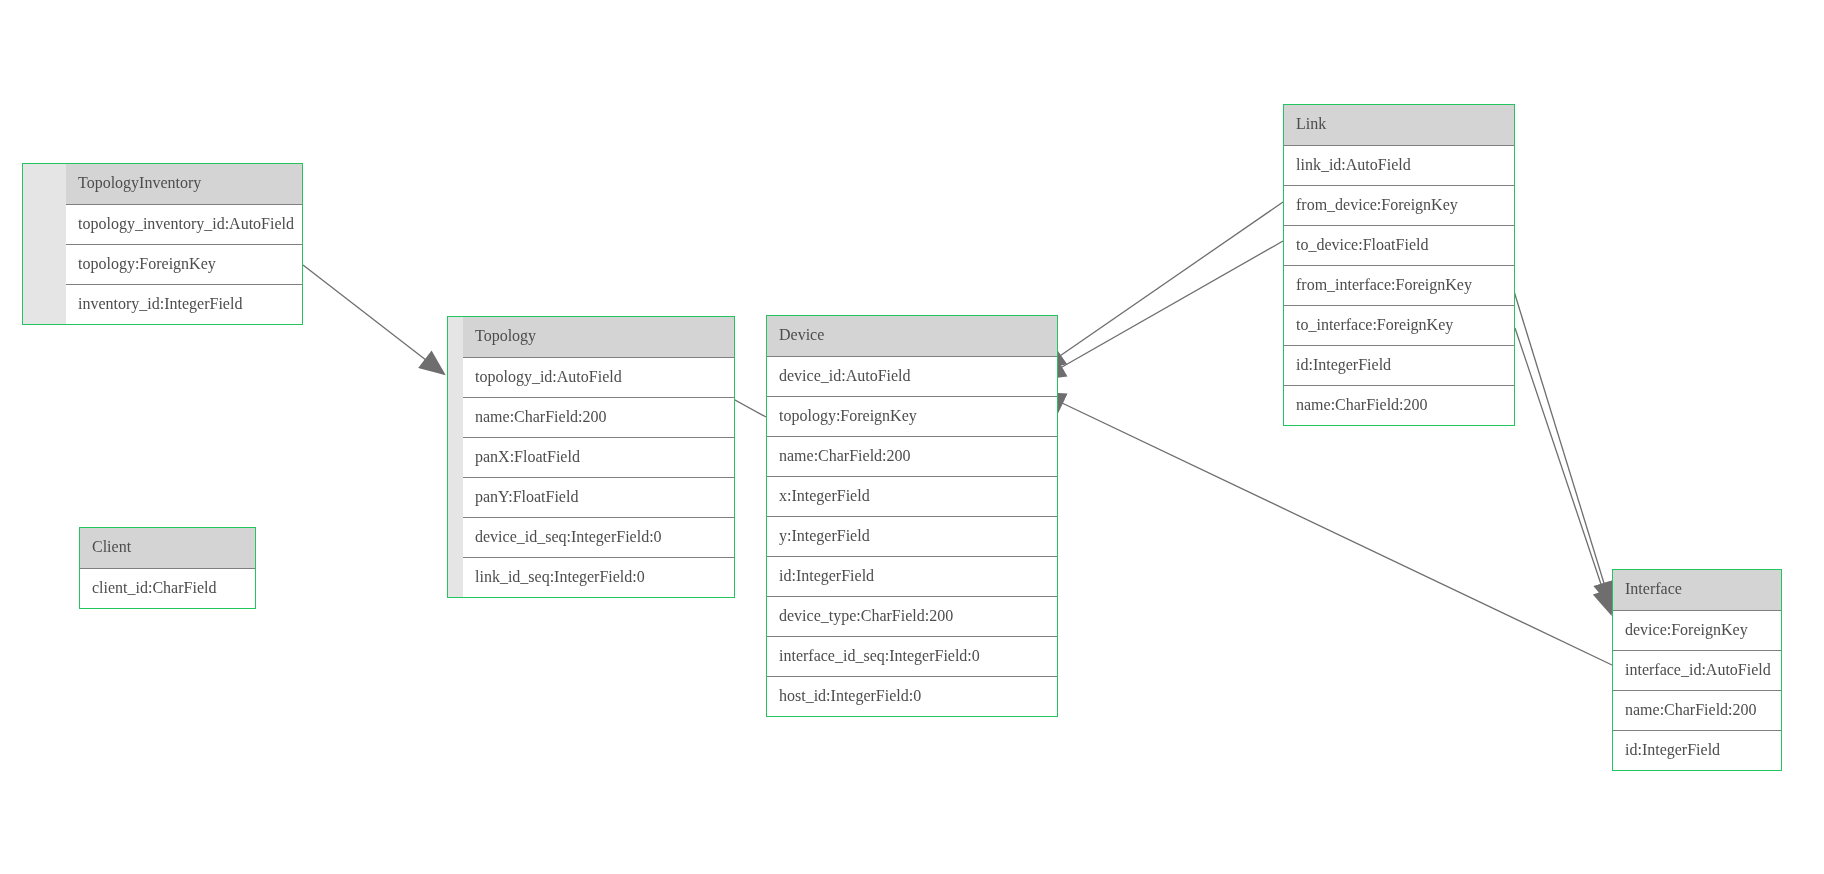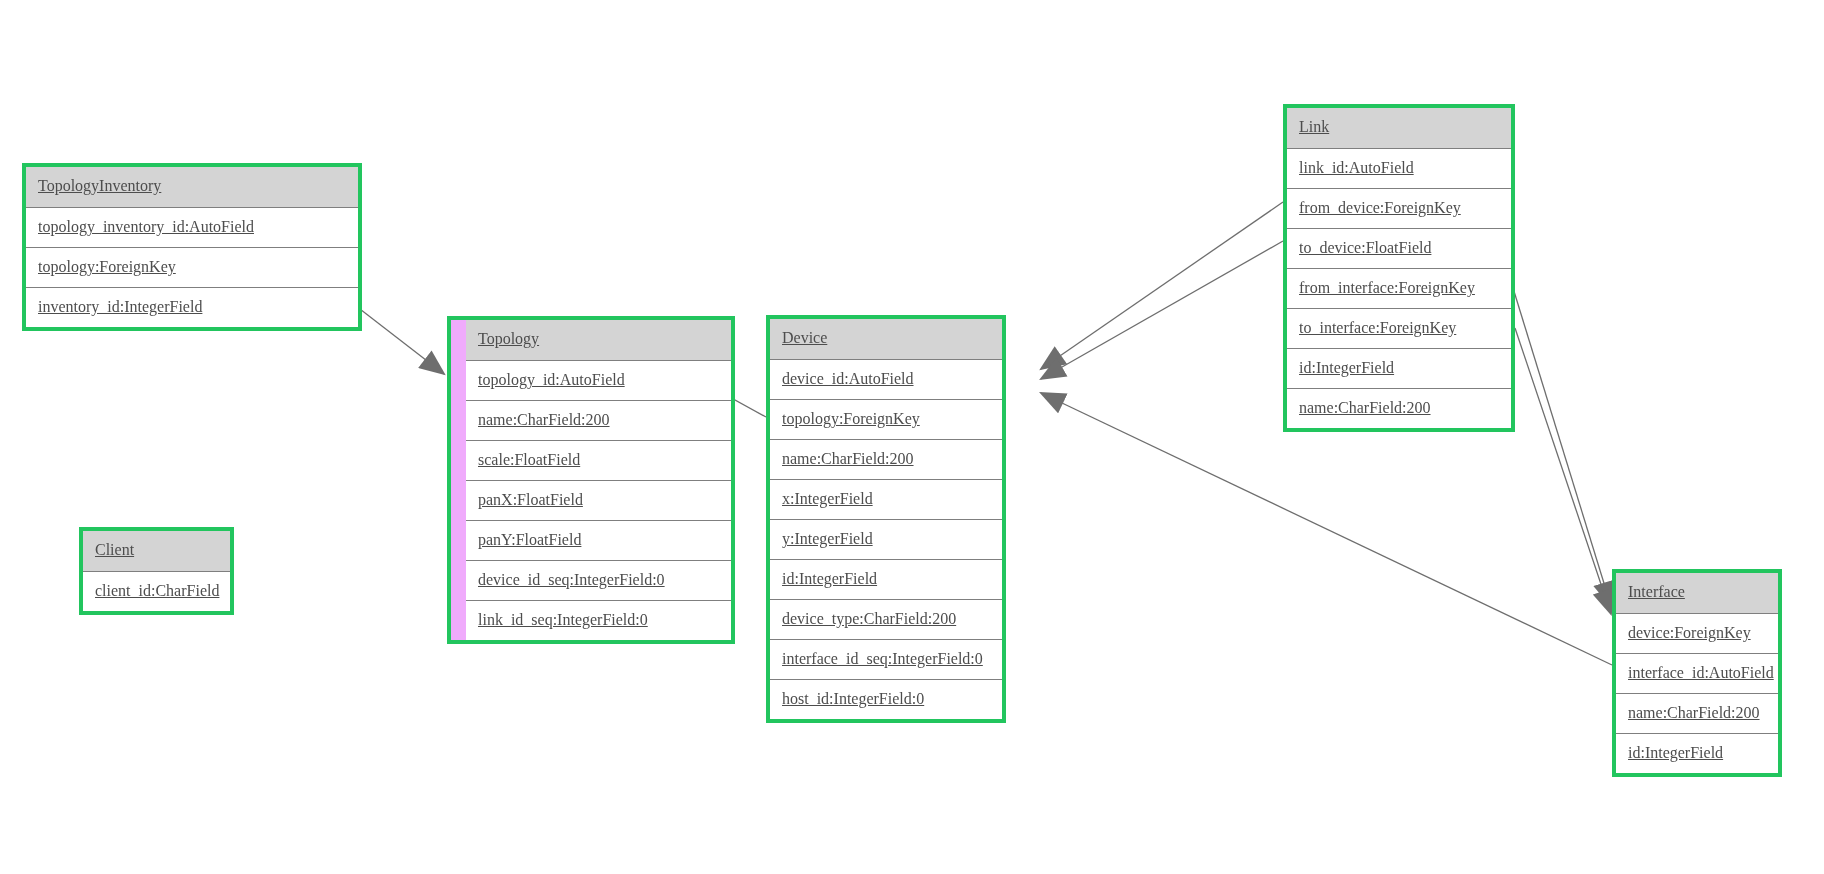--- a/index.html
+++ b/index.html
@@ -19,25 +19,24 @@
     position: absolute;
     left: 0;
     top: 0;
     width: 1824px;
     height: 874px;
     pointer-events: none;
   }
   .entity {
     position: absolute;
     box-sizing: border-box;
-    border: 4px solid #22c55e;
-    background: #f0abfc;
+    border: 1px solid #22c55e;
+    background: #e5e5e5;
     color: #4d4d4d;
     font-size: 16px;
-    text-decoration: underline;
   }
   .entity-header {
     box-sizing: border-box;
     height: 40px;
     line-height: 38px;
     background: #d4d4d4;
     padding-left: 12px;
     white-space: nowrap;
     overflow: hidden;
   }
@@ -45,24 +44,24 @@
     box-sizing: border-box;
     height: 40px;
     line-height: 38px;
     border-top: 1px solid #7f7f7f;
     padding-left: 12px;
     white-space: nowrap;
     overflow: hidden;
     background: #ffffff;
   }
   
-  #entity-topologyinventory { left: 22px;  top: 163px; width: 340px; }
+  #entity-topologyinventory { left: 22px;  top: 163px; width: 281px; padding-left: 43px; }
   #entity-topology          { left: 447px; top: 316px; width: 288px; padding-left: 15px; }
-  #entity-client            { left: 79px;  top: 527px; width: 155px; }
-  #entity-device            { left: 766px; top: 315px; width: 240px; }
+  #entity-client            { left: 79px;  top: 527px; width: 177px; }
+  #entity-device            { left: 766px; top: 315px; width: 292px; }
   #entity-link              { left: 1283px; top: 104px; width: 232px; }
   #entity-interface         { left: 1612px; top: 569px; width: 170px; }
 </style>
 </head>
 <body>
 
 <div id="canvas">
 
   <svg id="edges" viewBox="0 0 1824 874" xmlns="http://www.w3.org/2000/svg">
     <defs>
@@ -85,21 +84,20 @@
     <div class="entity-header">TopologyInventory</div>
     <div class="field-row">topology_inventory_id:AutoField</div>
     <div class="field-row">topology:ForeignKey</div>
     <div class="field-row">inventory_id:IntegerField</div>
   </div>
 
   <div class="entity" id="entity-topology">
     <div class="entity-header">Topology</div>
     <div class="field-row">topology_id:AutoField</div>
     <div class="field-row">name:CharField:200</div>
-    <div class="field-row">scale:FloatField</div>
     <div class="field-row">panX:FloatField</div>
     <div class="field-row">panY:FloatField</div>
     <div class="field-row">device_id_seq:IntegerField:0</div>
     <div class="field-row">link_id_seq:IntegerField:0</div>
   </div>
 
   <div class="entity" id="entity-client">
     <div class="entity-header">Client</div>
     <div class="field-row">client_id:CharField</div>
   </div>

